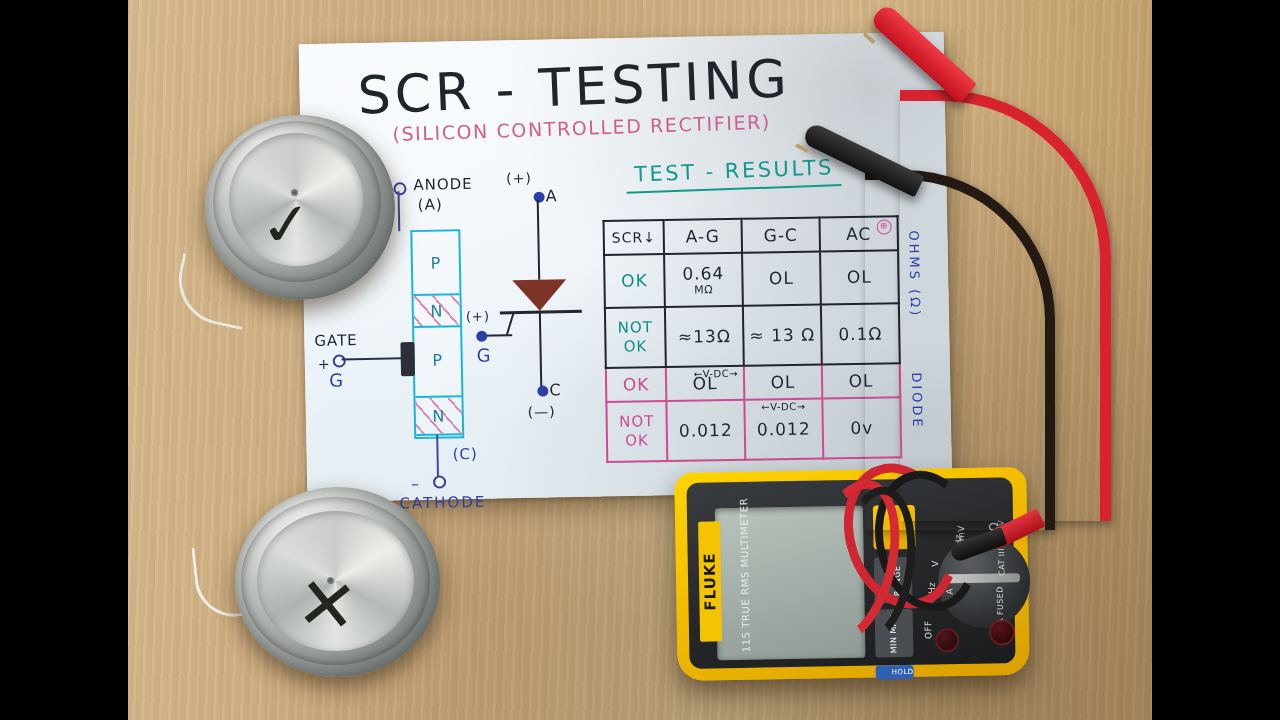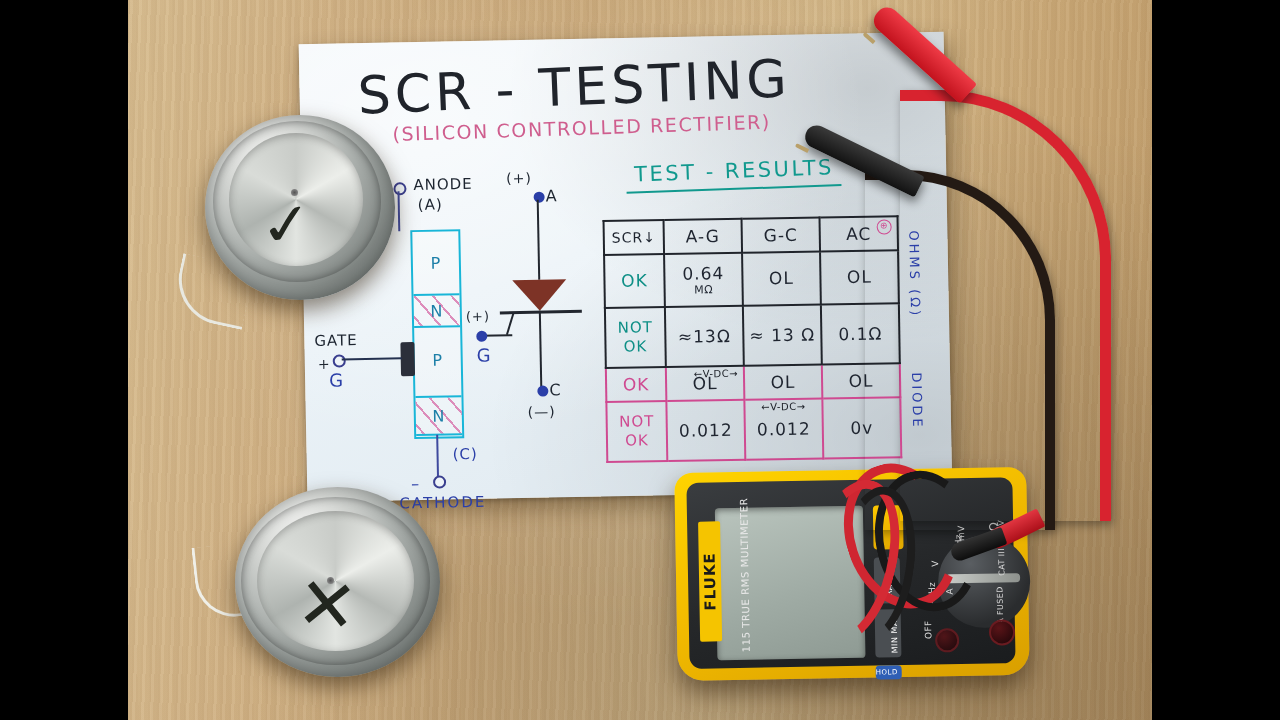--- a/index.html
+++ b/index.html
@@ -111,21 +111,21 @@
     background:linear-gradient(165deg,#b9c4bd,#9eaaa3 60%,#8e9a93);
     box-shadow:inset 0 2px 6px rgba(0,0,0,.45);}
   #brandwrap{position:absolute;left:8px;top:30px;width:26px;height:150px;}
   #brand{position:absolute;left:-46px;top:58px;width:120px;height:22px;transform:rotate(-90deg);
     background:#f5c400;color:#1a1a1a;font-weight:bold;font-size:15px;letter-spacing:1px;
     text-align:center;line-height:22px;border-radius:2px;}
   #modelwrap{position:absolute;left:34px;top:28px;width:22px;height:150px;}
   #model{position:absolute;left:-52px;top:62px;width:150px;transform:rotate(-90deg);
     color:#e9e9e9;font-size:10px;letter-spacing:.6px;text-align:center;white-space:nowrap;}
   .btn{position:absolute;border-radius:4px;color:#fff;font-size:8px;letter-spacing:.5px;
-    display:flex;align-items:center;justify-content:flex-start;}
+    display:flex;align-items:center;justify-content:flex-end;padding-left:12px;}
   .btn span{transform:rotate(-90deg);white-space:nowrap;}
   #btn-yellow{left:186px;top:26px;width:30px;height:44px;background:linear-gradient(160deg,#ffc800,#e0a700);}
   #btn-range{left:186px;top:78px;width:26px;height:46px;background:#4a4e52;}
   #btn-minmax{left:186px;top:130px;width:26px;height:48px;background:#4a4e52;}
   #btn-hold{left:186px;top:186px;width:26px;height:14px;background:#2f5fb5;font-size:7px;}
   #dial{position:absolute;left:236px;top:22px;width:128px;height:160px;}
   #dial .knob{position:absolute;left:14px;top:36px;width:92px;height:92px;border-radius:50%;
     background:radial-gradient(circle at 35% 30%,#5a5e62,#2a2c2e 70%);}
   #dial .pointer{position:absolute;left:22px;top:74px;width:74px;height:9px;border-radius:4px;
     background:linear-gradient(90deg,#c9ccc8,#8d918d);}

